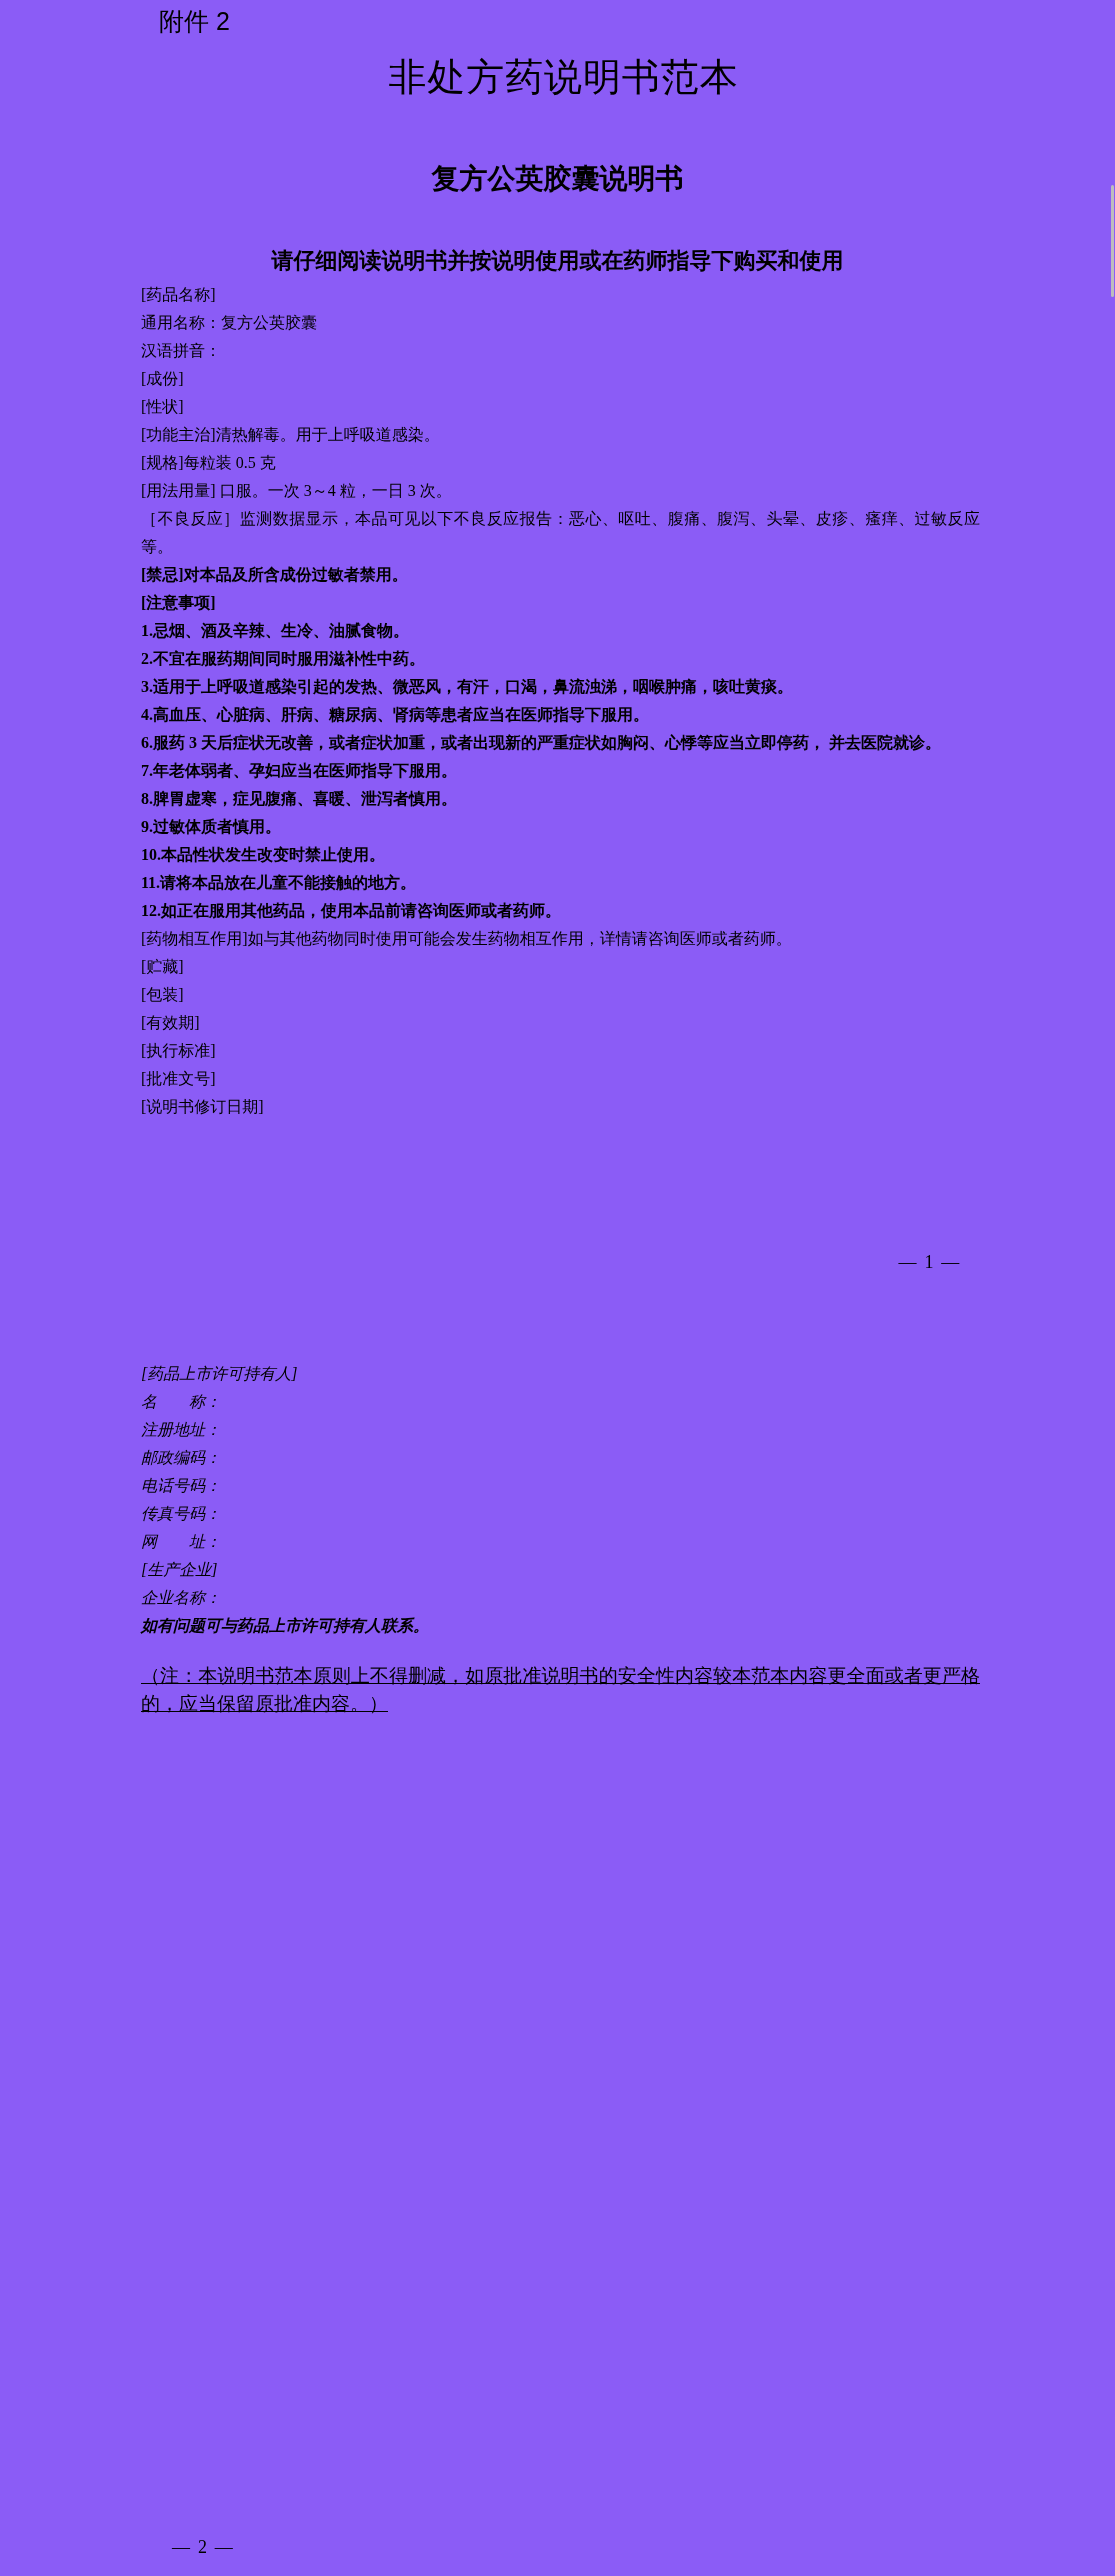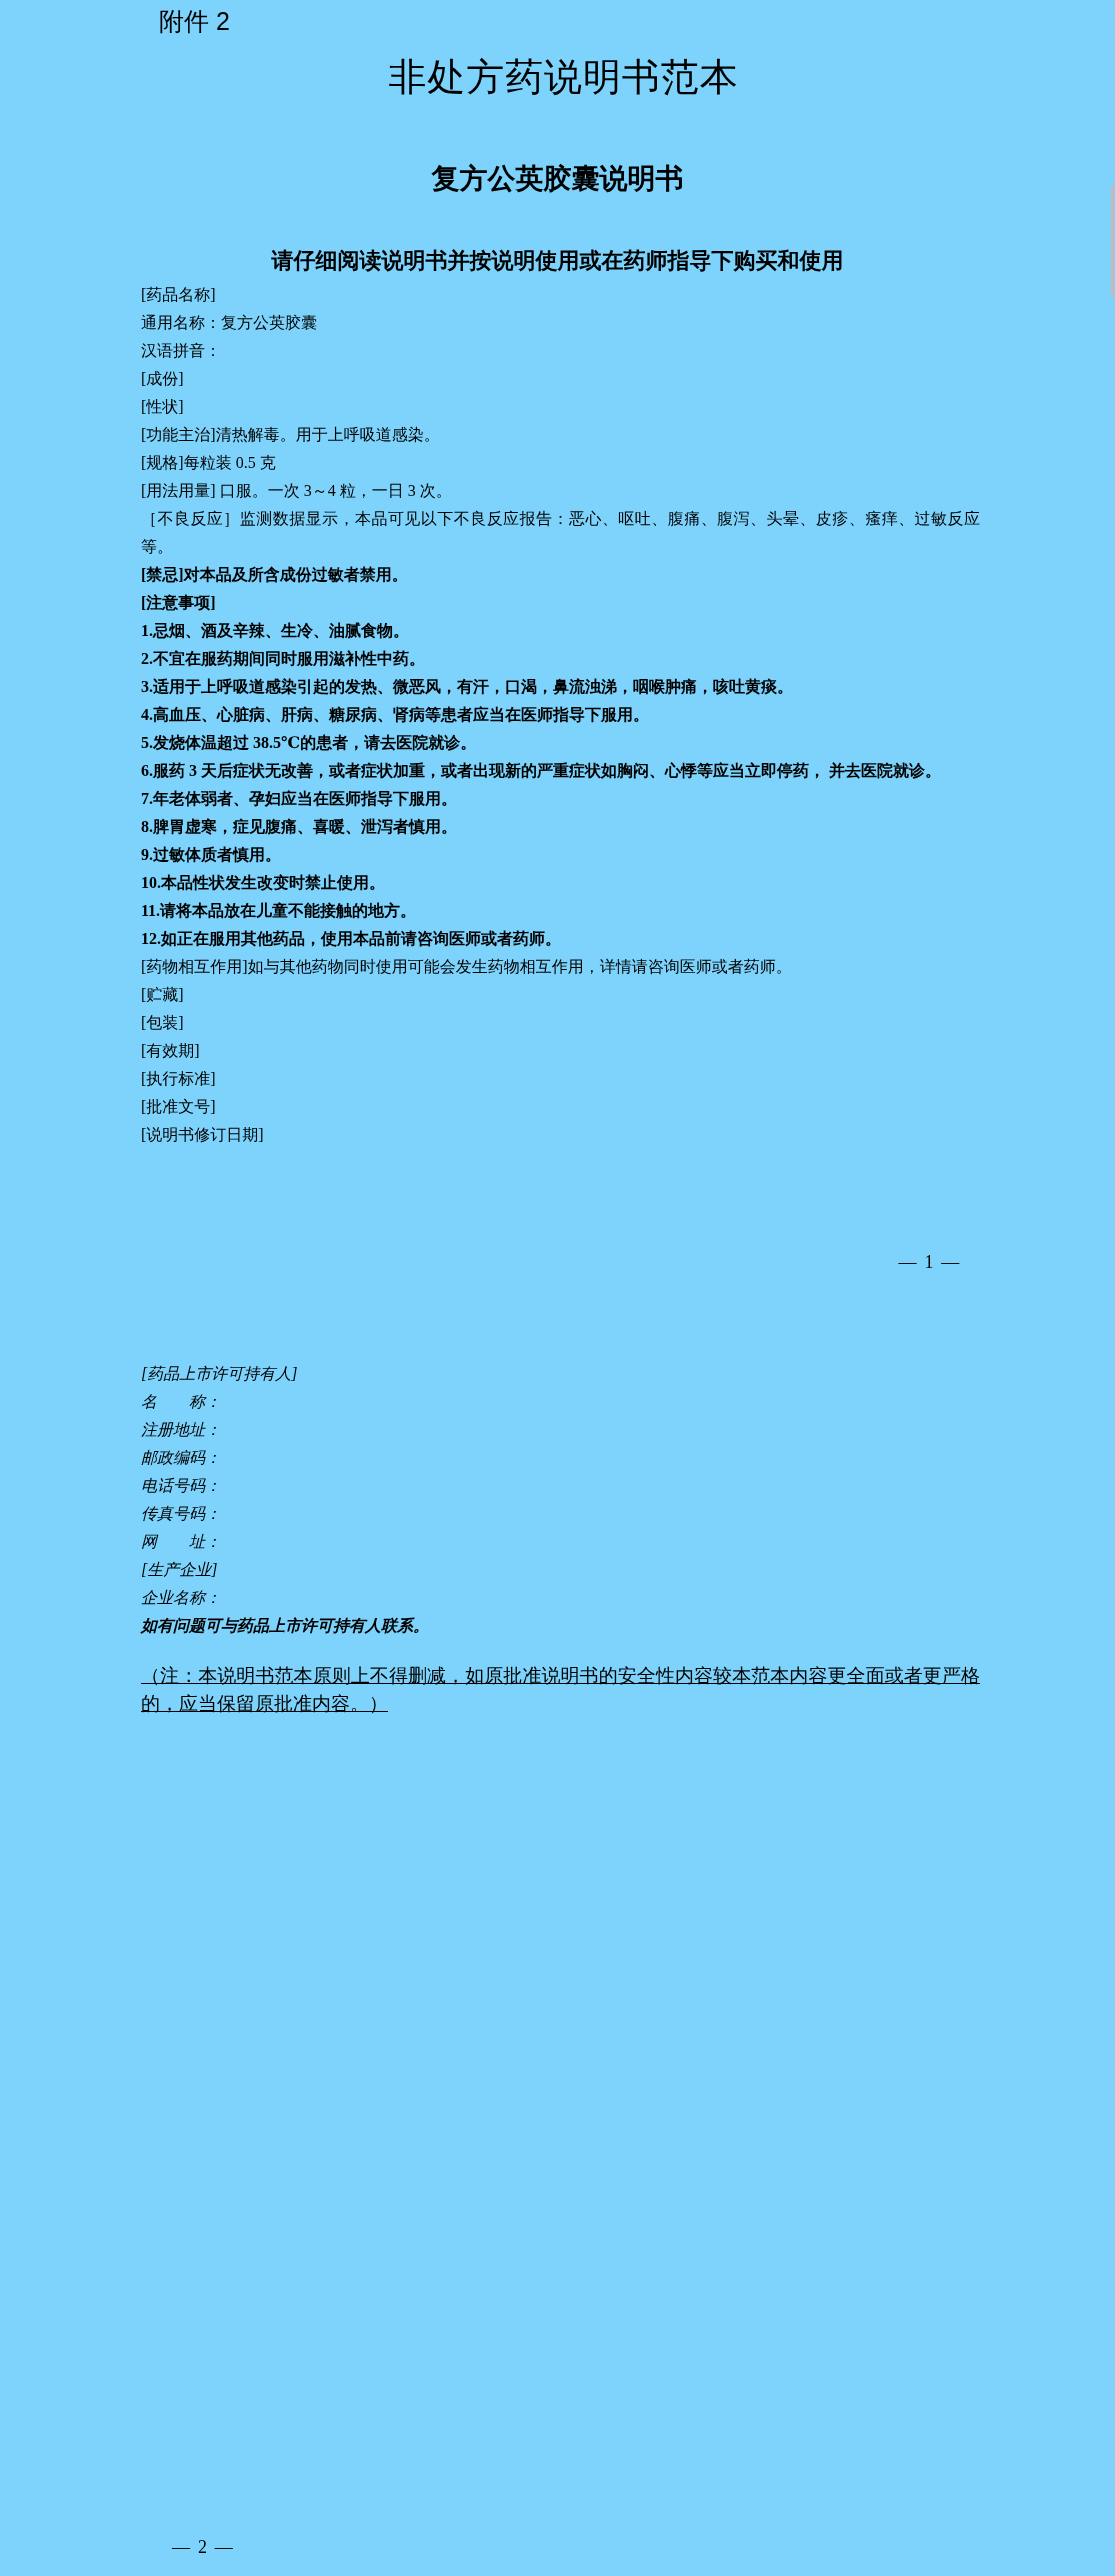--- a/index.html
+++ b/index.html
@@ -45,21 +45,21 @@
   .pagenum1{top:1252px;right:154px;}
   .pagenum2{top:2537px;left:172px;}
   .scroll-thumb{
     position:absolute;right:0.9px;top:185px;width:3.4px;height:112px;
     border-radius:1.7px;
   }
 </style>
 </head>
 <body>
 
-<div class="page" style="background: #7dd3fc; color: rgb(0, 0, 0);">
+<div class="page" style="background: #8b5cf6; color: rgb(0, 0, 0);">
 
   <div class="attachment sans">附件 2</div>
 
   <div class="doc-title sans">非处方药说明书范本</div>
 
   <div class="drug-title">复方公英胶囊说明书</div>
 
   <div class="reading">请仔细阅读说明书并按说明使用或在药师指导下购买和使用</div>
 
   <div class="body-block body1">
@@ -72,21 +72,20 @@
       <div class="body-line">[功能主治]清热解毒。用于上呼吸道感染。</div>
       <div class="body-line">[规格]每粒装 0.5 克</div>
       <div class="body-line">[用法用量] 口服。一次 3～4 粒，一日 3 次。</div>
       <div class="body-line">［不良反应］监测数据显示，本品可见以下不良反应报告：恶心、呕吐、腹痛、腹泻、头晕、皮疹、瘙痒、过敏反应等。</div>
       <div class="body-line bold">[禁忌]对本品及所含成份过敏者禁用。</div>
       <div class="body-line bold">[注意事项]</div>
       <div class="body-line bold">1.忌烟、酒及辛辣、生冷、油腻食物。</div>
       <div class="body-line bold">2.不宜在服药期间同时服用滋补性中药。</div>
       <div class="body-line bold">3.适用于上呼吸道感染引起的发热、微恶风，有汗，口渴，鼻流浊涕，咽喉肿痛，咳吐黄痰。</div>
       <div class="body-line bold">4.高血压、心脏病、肝病、糖尿病、肾病等患者应当在医师指导下服用。</div>
-      <div class="body-line bold">5.发烧体温超过 38.5℃的患者，请去医院就诊。</div>
       <div class="body-line bold">6.服药 3 天后症状无改善，或者症状加重，或者出现新的严重症状如胸闷、心悸等应当立即停药， 并去医院就诊。</div>
       <div class="body-line bold">7.年老体弱者、孕妇应当在医师指导下服用。</div>
       <div class="body-line bold">8.脾胃虚寒，症见腹痛、喜暖、泄泻者慎用。</div>
       <div class="body-line bold">9.过敏体质者慎用。</div>
       <div class="body-line bold">10.本品性状发生改变时禁止使用。</div>
       <div class="body-line bold">11.请将本品放在儿童不能接触的地方。</div>
       <div class="body-line bold">12.如正在服用其他药品，使用本品前请咨询医师或者药师。</div>
       <div class="body-line">[药物相互作用]如与其他药物同时使用可能会发生药物相互作用，详情请咨询医师或者药师。</div>
       <div class="body-line">[贮藏]</div>
       <div class="body-line">[包装]</div>

